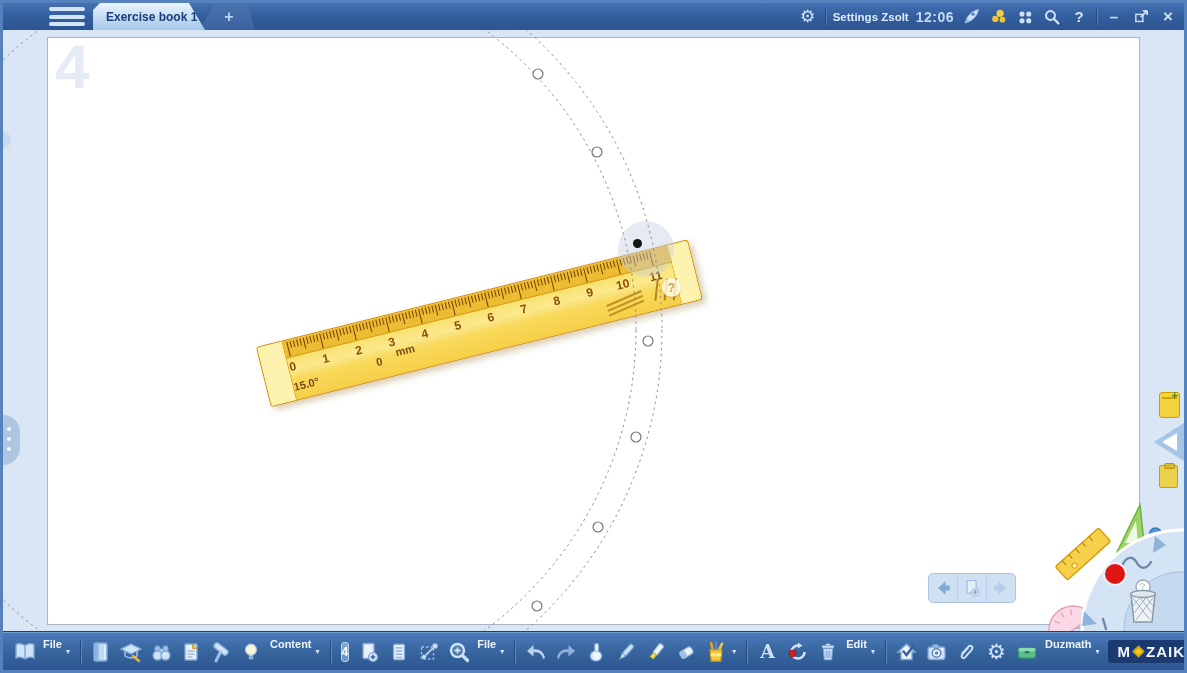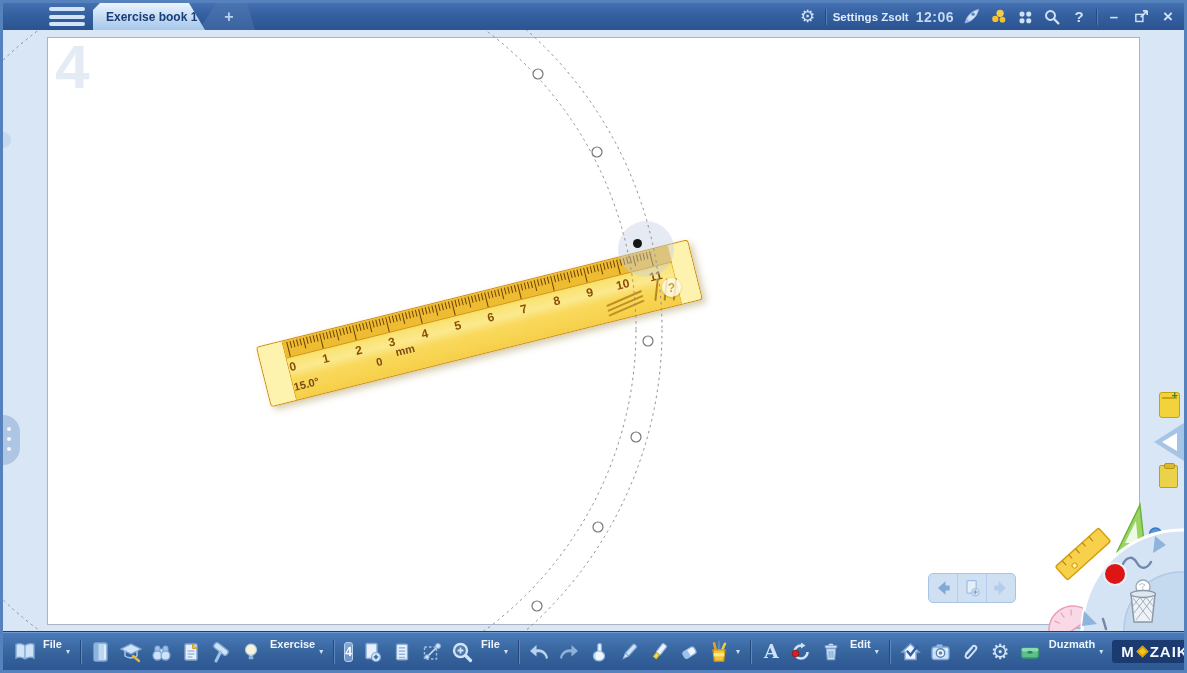--- a/index.html
+++ b/index.html
@@ -494,21 +494,21 @@
           <line x1="11.5" y1="12" x2="7" y2="21" stroke="#9fc0e8" stroke-width="3" stroke-linecap="round"></line>
         </svg>
     </span>
     <span class="ti">
       <svg width="22" height="24" viewBox="0 0 24 24">
           <circle cx="12" cy="9.5" r="6" fill="#f7f4dc" stroke="#b9c6d6" stroke-width="1.3"></circle>
           <path d="M10,14.5 L10,16.5 L14,16.5 L14,14.5" fill="#cfe3f8" stroke="#8fb3dc"></path>
           <rect x="9.5" y="16.5" width="5" height="3.5" rx="1" fill="#8fb3dc"></rect>
         </svg>
     </span>
-    <span class="tlabel">Exercise</span>
+    <span class="tlabel">Content</span>
     <span class="caret">▾</span>
     <span class="tsep"></span>
 
     <span class="pagebox">4</span>
     <span class="ti">
       <svg width="24" height="24" viewBox="0 0 24 24">
           <rect x="6" y="3.5" width="11" height="15" rx="1" fill="#e8f1fb" stroke="#7fa6d4" stroke-width="1.4"></rect>
           <circle cx="16" cy="17" r="4.5" fill="#cfe3f8" stroke="#7fa6d4" stroke-width="1.2"></circle>
           <path d="M16,14.8 v4.4 M13.8,17 h4.4" stroke="#35639f" stroke-width="1.5"></path>
         </svg>

